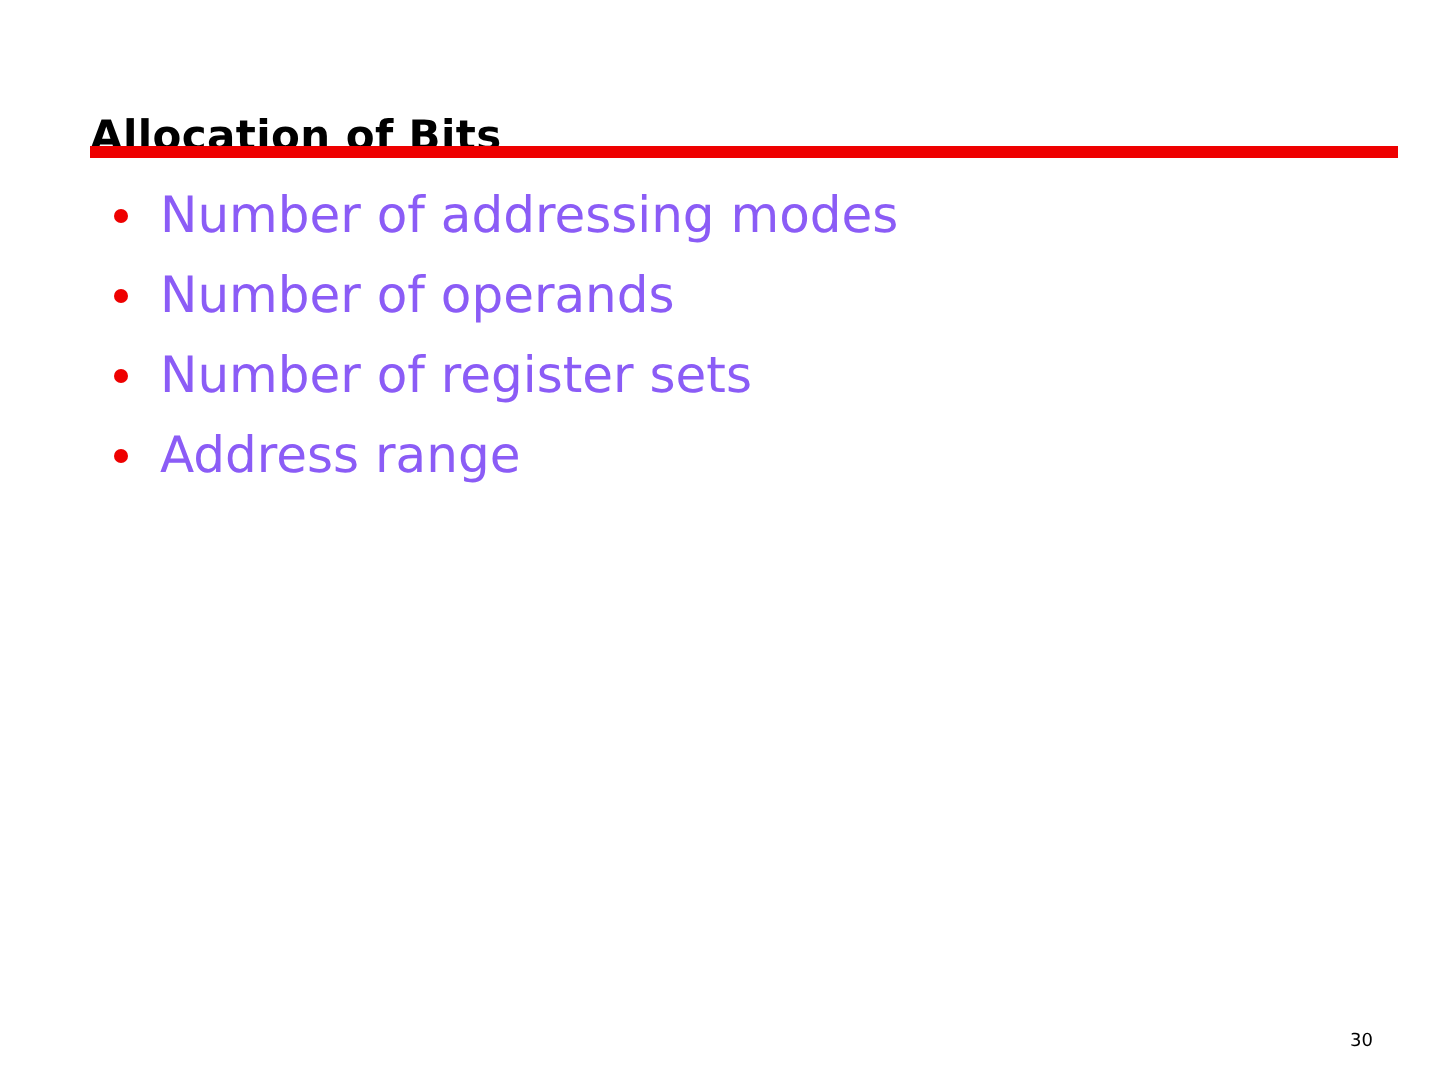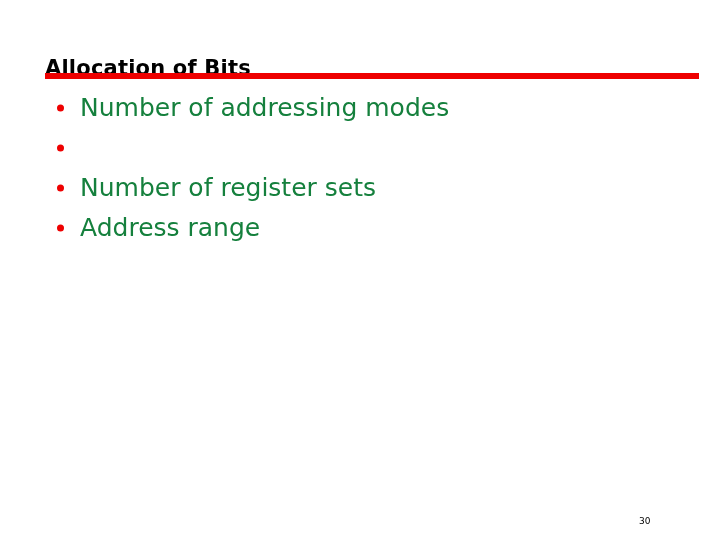--- a/index.html
+++ b/index.html
@@ -54,42 +54,42 @@
     list-style: none;
     margin: 0;
     padding: 0;
   }
   .bullet-item {
     position: relative;
     height: 40px;
     line-height: 40px;
     padding-left: 35px;
     font-size: 25px;
-    color: #15803d;
+    color: #8b5cf6;
     white-space: nowrap;
   }
   .bullet-marker {
     position: absolute;
     left: 12px;
     top: 50%;
     transform: translateY(-50%);
     width: 7px;
     height: 7px;
     border-radius: 50%;
     background: #ee0000;
   }
   .bullet-text {
     display: inline-block;
     vertical-align: baseline;
   }
 
   
   .page-number {
     position: absolute;
-    left: 627px;
+    left: 663px;
     top: 517px;
     font-size: 9px;
     color: #000000;
     line-height: 1;
     text-align: center;
   }
 </style>
 </head>
 <body>
 
@@ -101,20 +101,21 @@
 
   <ul class="bullet-list">
 
     <li class="bullet-item">
       <span class="bullet-marker"></span>
       <span class="bullet-text">Number of addressing modes</span>
     </li>
 
     <li class="bullet-item">
       <span class="bullet-marker"></span>
+      <span class="bullet-text">Number of operands</span>
     </li>
 
 
     <li class="bullet-item">
       <span class="bullet-marker"></span>
       <span class="bullet-text">Number of register sets</span>
     </li>
 
     <li class="bullet-item">
       <span class="bullet-marker"></span>

